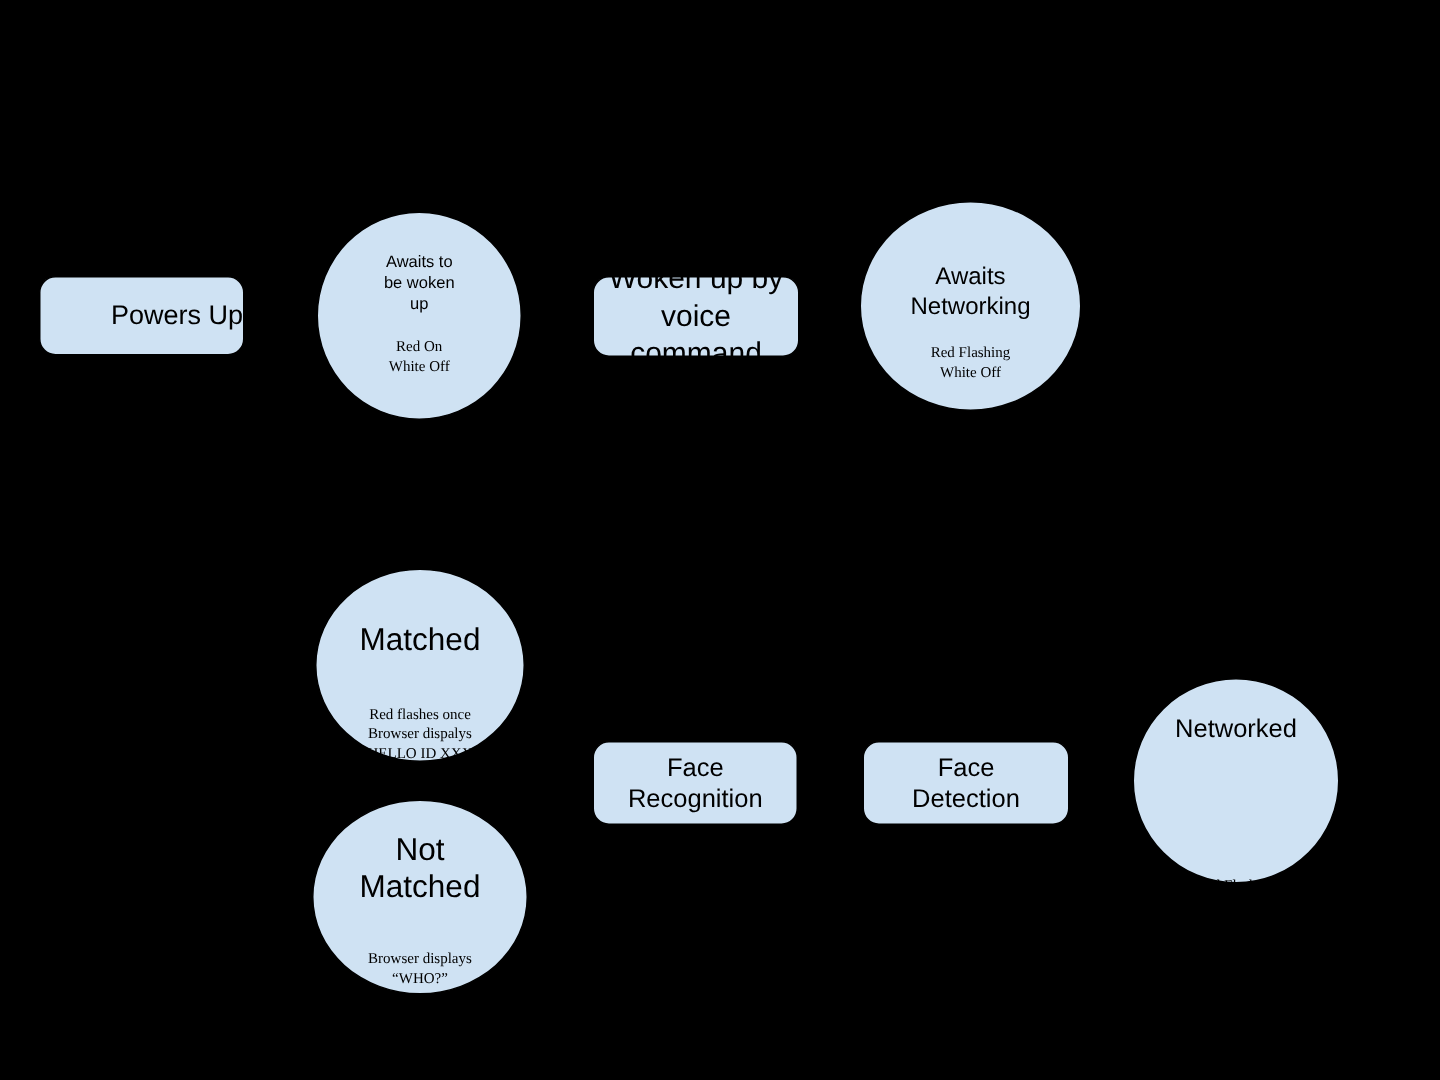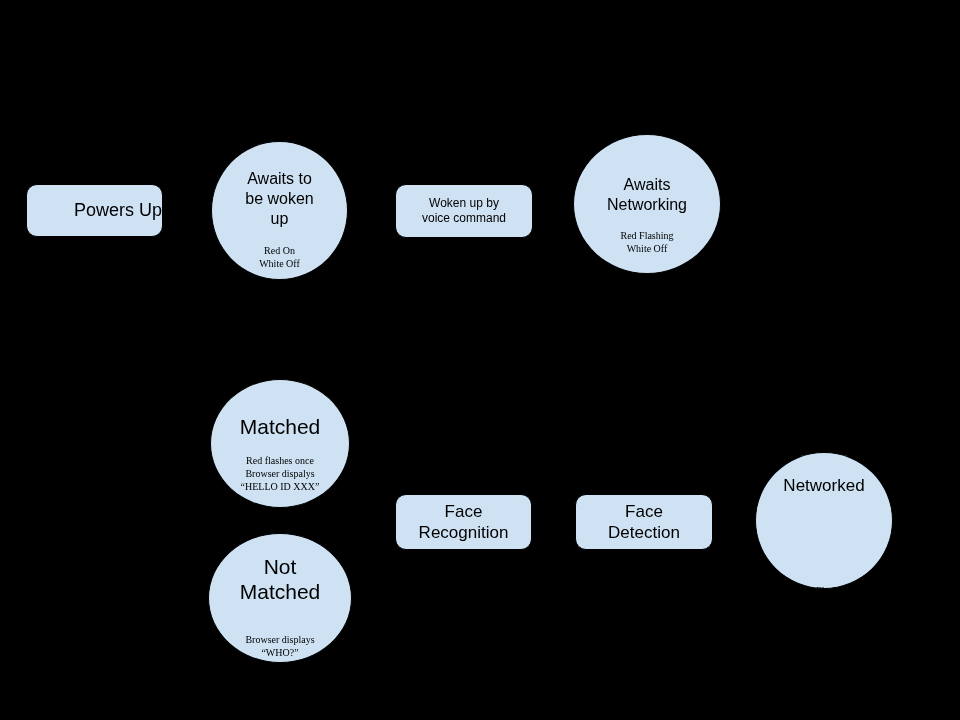--- a/index.html
+++ b/index.html
@@ -41,33 +41,33 @@
   .sub {
     white-space: pre-line;
     font-size: 10px;
     line-height: 1.3;
     font-family: Liberation Serif, serif;
   }
 
   
   .n-powers-up .label      { font-size: 18px; }
   .n-networking .label     { font-size: 18px; }
-  .n-woken-up .label       { font-size: 12px; }
+  .n-woken-up .label       { font-size: 20px; }
   .n-face-recognition .label,
   .n-face-detection .label { font-size: 17px; }
 
   
-  .n-awaits-wake .label    { font-size: 16px; margin-top: 27px; }
+  .n-awaits-wake .label    { font-size: 11px; margin-top: 27px; }
   .n-awaits-wake .sub      { margin-top: 15px; }
 
   .n-awaits-networking .label { font-size: 16px; margin-top: 40px; }
   .n-awaits-networking .sub   { margin-top: 14px; }
 
   .n-matched .label        { font-size: 21px; margin-top: 34px; line-height: 1.2; }
-  .n-matched .sub          { margin-top: 15px; }
+  .n-matched .sub          { margin-top: 31px; }
 
   .n-not-matched .label    { font-size: 21px; margin-top: 20px; line-height: 1.2; }
   .n-not-matched .sub      { margin-top: 29px; text-align: center; }
 
   .n-networked .label      { font-size: 17px; margin-top: 22px; }
   .n-networked .sub        { margin-top: 50px; }
 </style>
 </head>
 <body>
 

